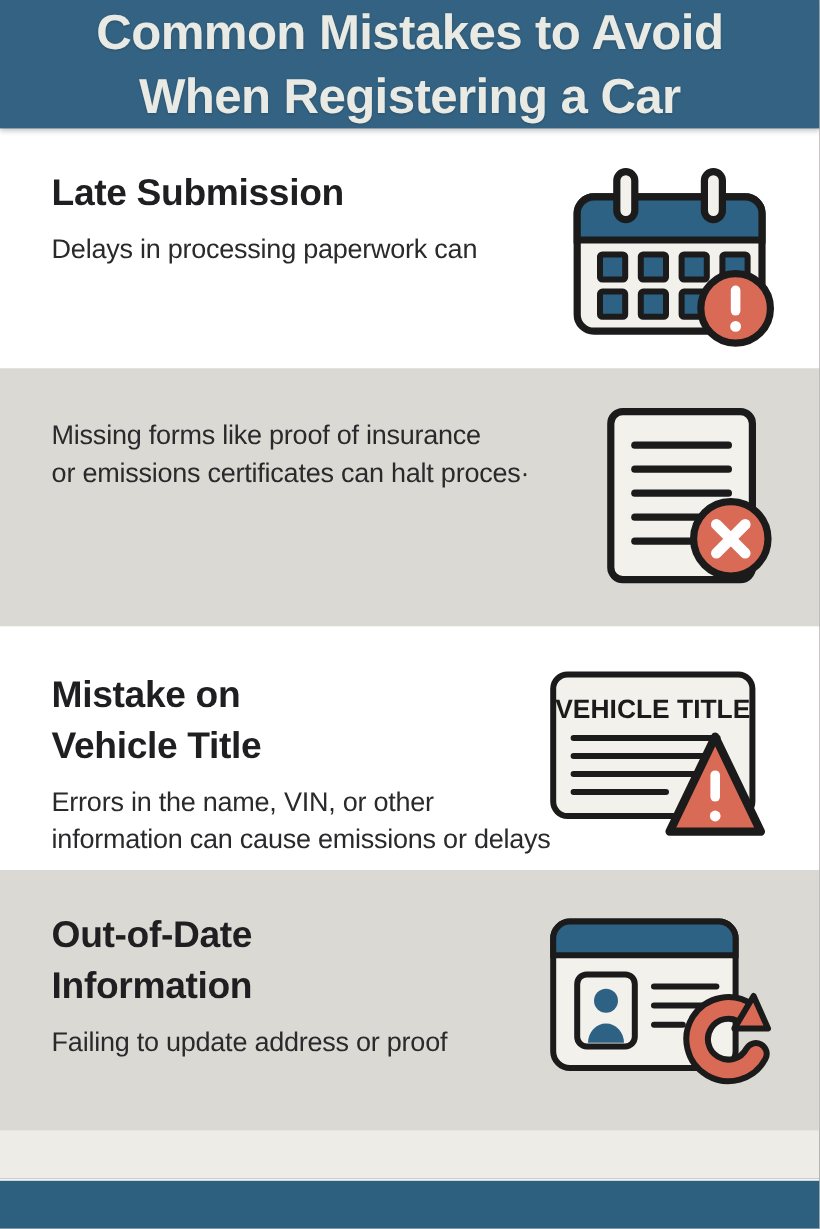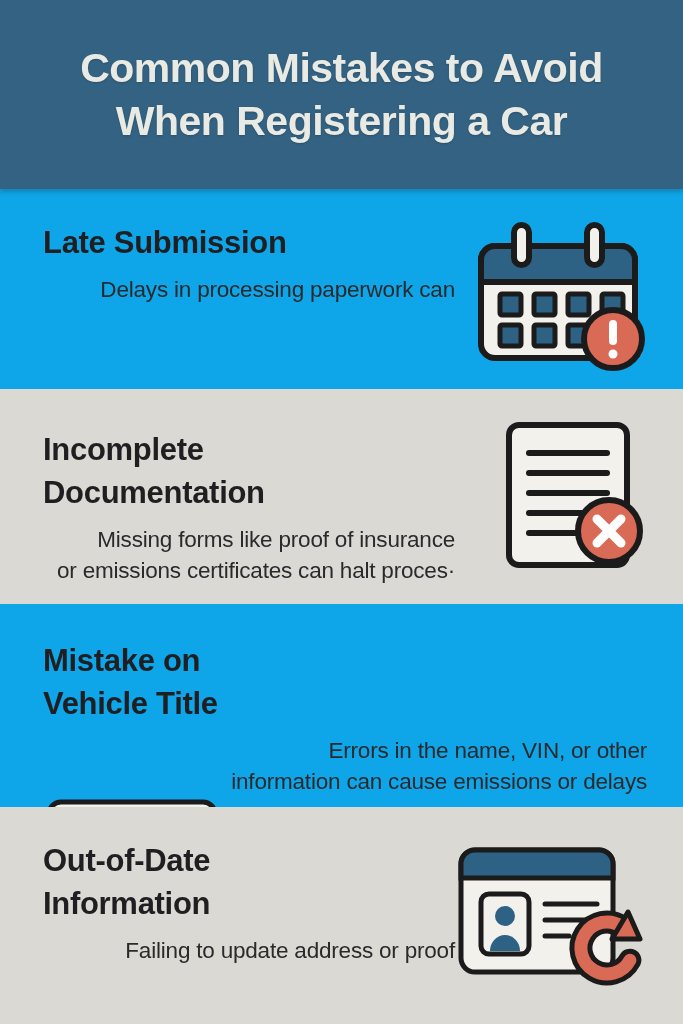--- a/index.html
+++ b/index.html
@@ -8,21 +8,21 @@
   .page {
     width: 683px; height: 1024px;
     display: flex; flex-direction: column;
     font-family: "Liberation Sans", sans-serif;
     background: #edece6;
     overflow: hidden;
     position: relative;
   }
   
   .hero {
-    height: 189px; flex: none;
+    height: 107px; flex: none;
     background: #336282;
     display: flex; flex-direction: column;
     align-items: center; justify-content: center;
     box-shadow: 0 3px 4px rgba(40,40,40,0.25);
     z-index: 2;
   }
   .hero-title {
     color: #e9eae4;
     font-size: 41px; font-weight: 700;
     letter-spacing: -0.5px;
@@ -30,42 +30,42 @@
     text-align: center;
     text-shadow: 0 1px 2px rgba(0,0,0,0.18);
   }
   .hero-title span { display: block; }
   
   .section {
     flex: none;
     display: flex;
     padding: 33px 36px 0 43px;
   }
-  .section.light { background: #0ea5e9; }
+  .section.light { background: #ffffff; }
   .section.gray  { background: #dad9d3; }
   .s1 { height: 200px; }
   .s2 { height: 215px; padding-top: 40px; }
-  .s3 { height: 203px; padding-top: 36px; flex-direction: column; }
+  .s3 { height: 203px; padding-top: 36px; }
   .s4 { height: 217px; }
   .txt { flex: 1 1 auto; min-width: 0; }
   .heading {
     font-size: 31px; font-weight: 700;
     color: #1f1f22;
     letter-spacing: -0.3px;
     line-height: 1.38;
     margin-bottom: 9px;
   }
   .heading span { display: block; }
   .body-text {
     font-size: 22.5px;
     color: #2a2a2c;
     line-height: 1.42;
     letter-spacing: -0.2px;
   }
-  .body-text span { display: block; white-space: nowrap; text-align: right; }
+  .body-text span { display: block; white-space: nowrap; }
   .icon-box {
     flex: none; width: 192px;
     display: flex; justify-content: flex-end; align-items: flex-start;
   }
   .icon-box svg { display: block; }
   .s2 .icon-box { margin-top: -8px; }
   .s3 .icon-box { margin-top: -4px; }
   .s4 .icon-box { margin-top: 6px; }
   
   .footer {
@@ -119,24 +119,20 @@
         </g>
         <circle cx="138" cy="117" r="29" fill="#d96a55" stroke="#1b1b1b" stroke-width="6"></circle>
         <rect x="134" y="98" width="8" height="25" rx="4" fill="#ffffff"></rect>
         <circle cx="138" cy="132" r="4.5" fill="#ffffff"></circle>
       </svg>
     </div>
   </div>
 
   <div class="section gray s2">
     <div class="txt">
-      <div class="heading">
-        <span>Incomplete</span>
-        <span>Documentation</span>
-      </div>
       <div class="body-text">
         <span>Missing forms like proof of insurance</span>
         <span>or emissions certificates can halt proces·</span>
       </div>
     </div>
     <div class="icon-box">
       <svg width="150" height="150" viewBox="0 0 150 150">
         <rect x="12" y="4" width="118" height="140" rx="10" fill="#f2f1ec" stroke="#1b1b1b" stroke-width="6"></rect>
         <g stroke="#1b1b1b" stroke-width="6" stroke-linecap="round">
           <line x1="32" y1="32" x2="110" y2="32"></line>

